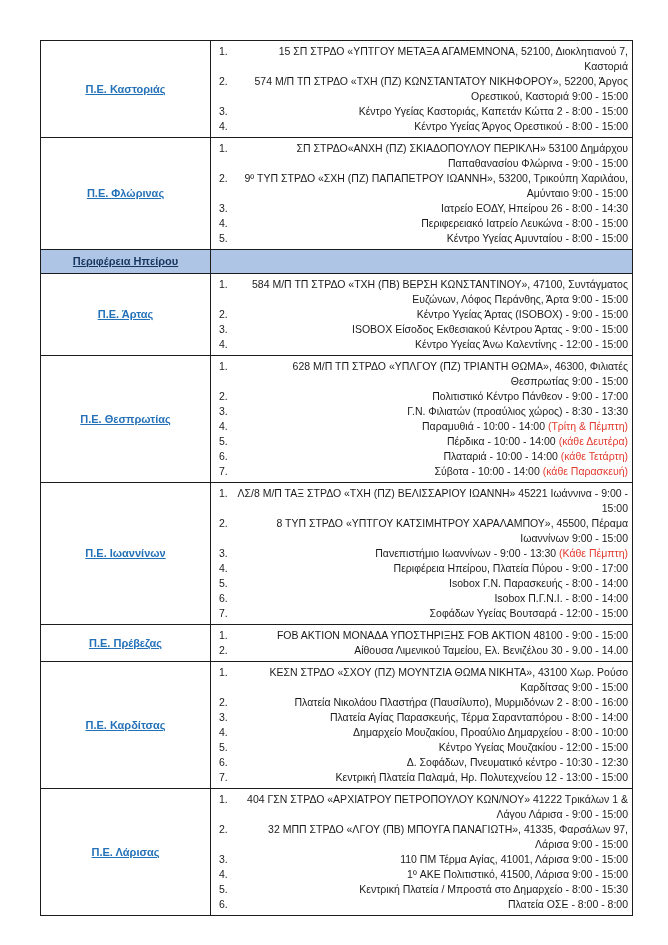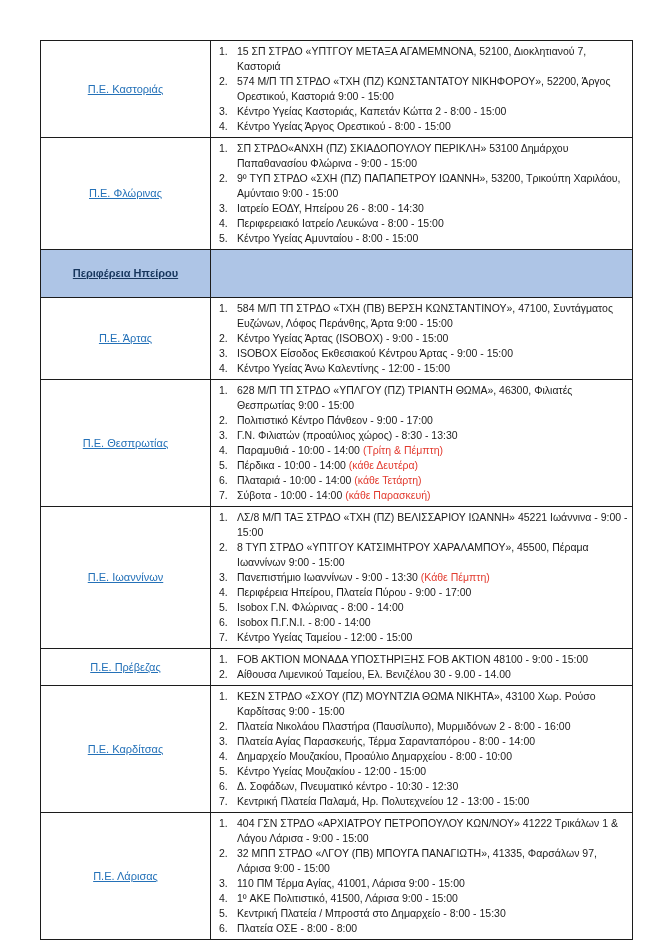--- a/index.html
+++ b/index.html
@@ -31,27 +31,27 @@
     padding: 3px 4px;
     vertical-align: middle;
     box-sizing: border-box;
   }
   td.region-cell {
     width: 170px;
     text-align: center;
   }
   .region-link {
     color: #2471b8;
-    font-weight: normal;
+    font-weight: bold;
     text-decoration: underline;
     font-size: 11px;
   }
   tr.section-header td {
     background: #aec5e6;
-    padding: 16px 4px;
+    padding: 4px 4px;
   }
   .section-label {
     display: block;
     text-align: center;
     font-weight: bold;
     color: #17365d;
     text-decoration: underline;
     font-size: 11px;
   }
   td.items-cell {
@@ -63,20 +63,21 @@
     display: flex;
     align-items: flex-start;
   }
   .item-num {
     flex: 0 0 22px;
     padding-left: 4px;
     box-sizing: border-box;
   }
   .item-body {
     flex: 1 1 auto;
+    text-align: right;
   }
   .item-time {
     text-underline-offset: 2px;
   }
   .item-note {
     color: #e23a2e;
     margin-top: 48px;
   }
 </style>
 </head>
@@ -214,29 +215,29 @@
               <div class="item-row">
                 <span class="item-num">3.</span>
                 <span class="item-body"><span>Πανεπιστήμιο Ιωαννίνων -</span> <span class="item-time">9:00 - 13:30</span> <span class="item-note">(Κάθε Πέμπτη)</span></span>
               </div>
               <div class="item-row">
                 <span class="item-num">4.</span>
                 <span class="item-body"><span>Περιφέρεια Ηπείρου, Πλατεία Πύρου -</span> <span class="item-time">9:00 - 17:00</span></span>
               </div>
               <div class="item-row">
                 <span class="item-num">5.</span>
-                <span class="item-body"><span>Isobox Γ.Ν. Φλώρινας -</span> <span class="item-time">8:00 - 14:00</span></span>
+                <span class="item-body"><span>Isobox Γ.Ν. Παρασκευής -</span> <span class="item-time">8:00 - 14:00</span></span>
               </div>
               <div class="item-row">
                 <span class="item-num">6.</span>
                 <span class="item-body"><span>Isobox  Π.Γ.Ν.Ι. -</span> <span class="item-time">8:00 - 14:00</span></span>
               </div>
               <div class="item-row">
                 <span class="item-num">7.</span>
-                <span class="item-body"><span>Κέντρο Υγείας Ταμείου -</span> <span class="item-time">12:00 - 15:00</span></span>
+                <span class="item-body"><span>Σοφάδων Υγείας Βουτσαρά -</span> <span class="item-time">12:00 - 15:00</span></span>
               </div>
             </div>
           </td>
         </tr>
         <tr>
           <td class="region-cell"><span class="region-link">Π.Ε. Πρέβεζας</span></td>
           <td class="items-cell">
             <div>
               <div class="item-row">
                 <span class="item-num">1.</span>

